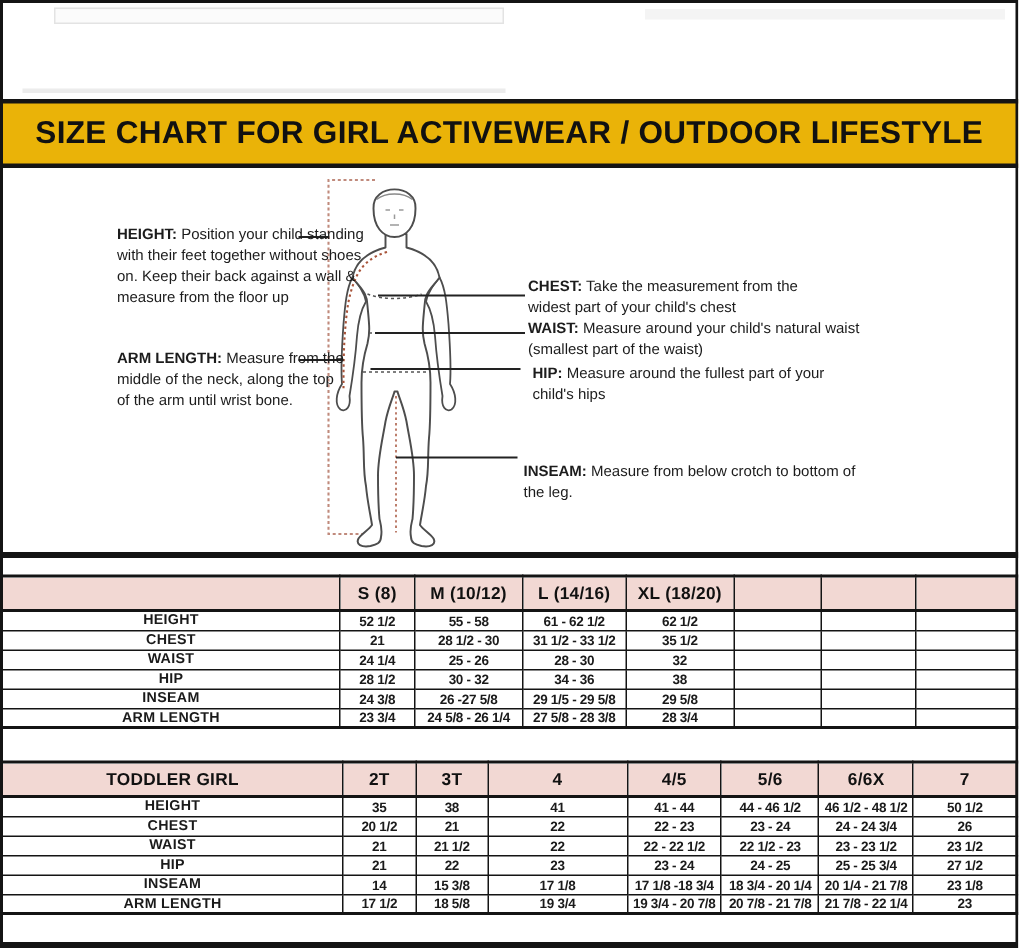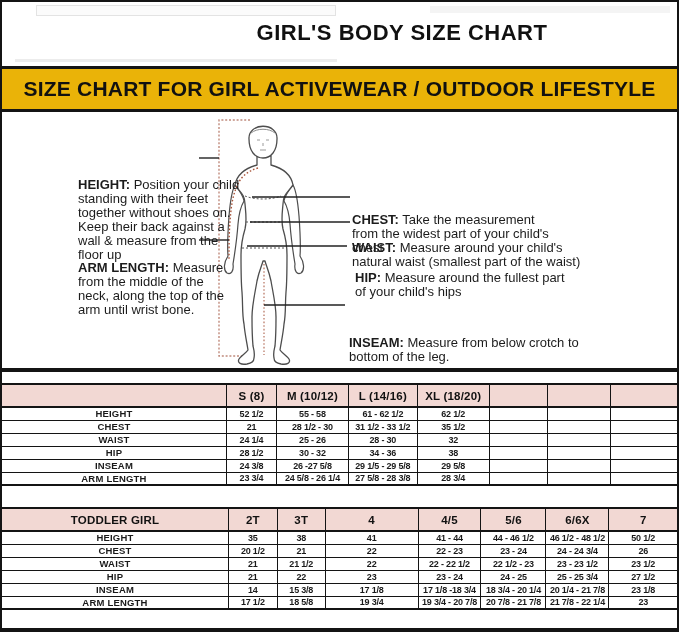--- a/index.html
+++ b/index.html
@@ -29,21 +29,21 @@
   .banner {
     position:absolute; left:0; top:66px; width:679px; height:46px;
     background:#eab308; border-top:3px solid #141414; border-bottom:3px solid #141414;
     display:flex; align-items:center; justify-content:center;
   }
   .banner h2 { font-size:21px; font-weight:bold; letter-spacing:.2px; white-space:nowrap; }
   
   .diagram { position:absolute; left:0; top:112px; width:679px; height:256px; }
   .diagram svg { position:absolute; inset:0; }
   .note {
-    position:absolute; font-size:13px; line-height:14px; color:#1c1c1c;margin-top:28px;
+    position:absolute; font-size:10px; line-height:14px; color:#1c1c1c;
   }
   .note b { font-weight:bold; }
   .note-height { left:78px;  top:38px;  width:165px; }
   .note-arm    { left:78px;  top:121px; width:154px; }
   .note-chest  { left:352px; top:73px;  width:200px; }
   .note-waist  { left:352px; top:101px; width:232px; }
   .note-hip    { left:355px; top:131px; width:210px; }
   .note-inseam { left:349px; top:196px; width:232px; }
   
   .rule-thick { position:absolute; left:0; top:368px; width:679px; height:4px; background:#141414; }
@@ -69,23 +69,20 @@
 </style>
 </head>
 <body>
 
 <div class="page">
 
   <div class="wm1"></div>
   <div class="wm2"></div>
   <div class="wm3"></div>
 
-  <div class="title-bar">
-    <h1>GIRL'S BODY SIZE CHART</h1>
-  </div>
 
   <div class="banner">
     <h2>SIZE CHART FOR GIRL ACTIVEWEAR / OUTDOOR LIFESTYLE</h2>
   </div>
 
   <div class="diagram">
     <svg viewBox="0 0 679 256" width="679" height="256">
 
       <path d="M250,8 H219 V244 H248" fill="none" stroke="#c08a7c" stroke-width="1.4" stroke-dasharray="2 1.8"></path>
 

